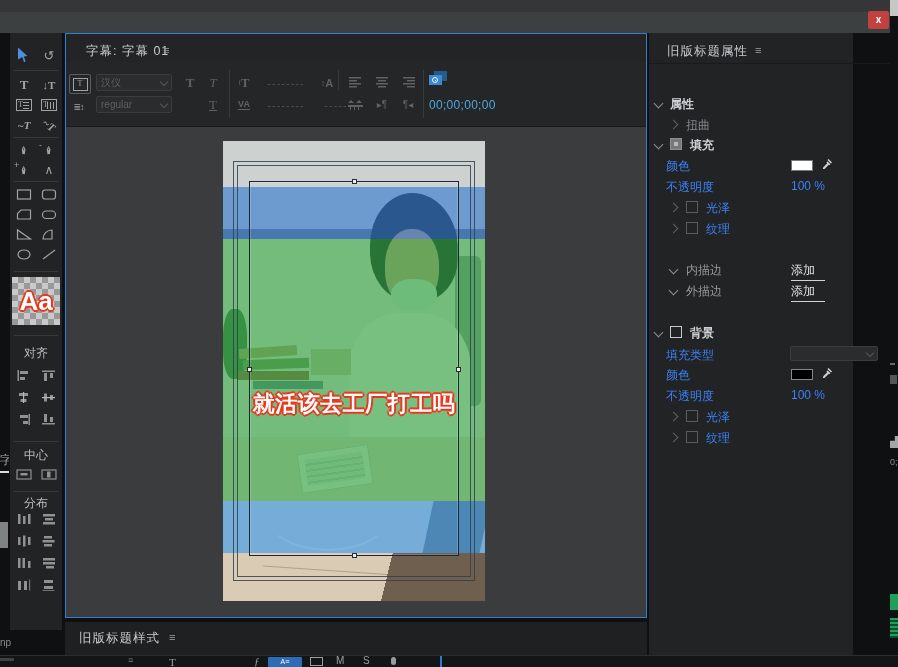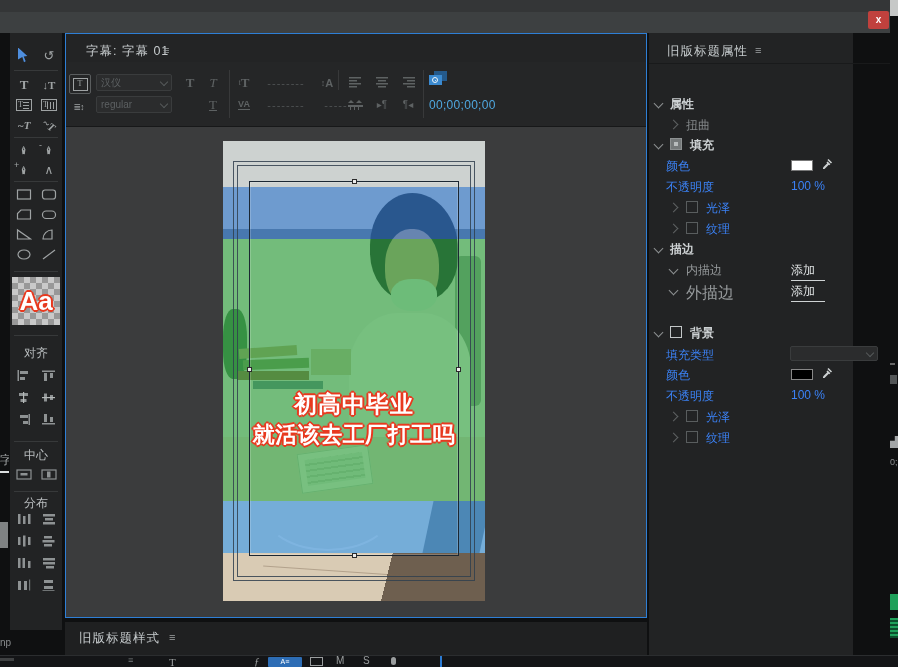--- a/index.html
+++ b/index.html
@@ -425,21 +425,20 @@
         <div class="guide" style="left:14px;top:24px;width:234px;height:412px;"></div>
 
         <div class="abs" style="left:26px;top:40px;width:210px;height:375px;border:1px solid #1b2733;box-shadow:inset 0 0 0 1px rgba(255,255,255,0.18);box-sizing:border-box;">
           <span class="hdl" style="left:102px;top:-3px;"></span>
           <span class="hdl" style="left:102px;bottom:-3px;"></span>
           <span class="hdl" style="left:-3px;top:185px;"></span>
           <span class="hdl" style="right:-3px;top:185px;"></span>
         </div>
 
         <div class="abs" style="left:26px;top:248px;width:210px;text-align:center;">
-          <div class="redtext" style="font-size:23px;letter-spacing:1px;line-height:31px;">初高中毕业</div>
           <div class="redtext" style="font-size:22px;letter-spacing:0.5px;line-height:30px;">就活该去工厂打工吗</div>
         </div>
       </div>
     </div>
   </div>
 
   <div class="panel" style="left:65px;top:622px;width:582px;height:33px;background:#1f2021;">
     <div class="abs hdr" style="left:14px;top:8px;">旧版标题样式</div>
     <div class="abs menu-glyph" style="left:104px;top:9px;">≡</div>
   </div>
@@ -479,32 +478,28 @@
     <div class="prow" style="top:165px;">
         <span class="chev right dim2 abs" style="left:21px;top:6px;"></span>
         <span class="cb faint" style="left:37px;top:3px;"></span>
         <span class="abs dim" style="left:57px;top:2px;font-size:12px;">光泽</span>
       </div>
     <div class="prow" style="top:186px;">
         <span class="chev right dim2 abs" style="left:21px;top:6px;"></span>
         <span class="cb faint" style="left:37px;top:3px;"></span>
         <span class="abs dim" style="left:57px;top:2px;font-size:12px;">纹理</span>
       </div>
-    <div class="prow" style="top:206px;">
-        <span class="chev down abs" style="left:6px;top:6px;"></span>
-        <span class="seclab abs" style="left:21px;top:2px;">描边</span>
-      </div>
     <div class="prow" style="top:227px;">
         <span class="chev down abs" style="left:21px;top:6px;"></span>
         <span class="abs mid" style="left:37px;top:2px;font-size:12px;">内描边</span>
         <span class="pval"><span class="addlink">添加</span></span>
       </div>
     <div class="prow" style="top:248px;">
         <span class="chev down abs" style="left:21px;top:6px;"></span>
-        <span class="abs mid" style="left:37px;top:2px;font-size:16px;">外描边</span>
+        <span class="abs mid" style="left:37px;top:2px;font-size:12px;">外描边</span>
         <span class="pval"><span class="addlink">添加</span></span>
       </div>
     <div class="prow" style="top:290px;">
         <span class="chev down abs" style="left:6px;top:6px;"></span>
         <span class="cb bright" style="left:21px;top:3px;"></span>
         <span class="seclab abs" style="left:41px;top:2px;">背景</span>
       </div>
     <div class="prow" style="top:312px;">
       <span class="abs dim" style="left:17px;top:2px;font-size:12px;">填充类型</span>
       <span class="ddbox" style="left:141px;top:1px;width:88px;height:15px;">

